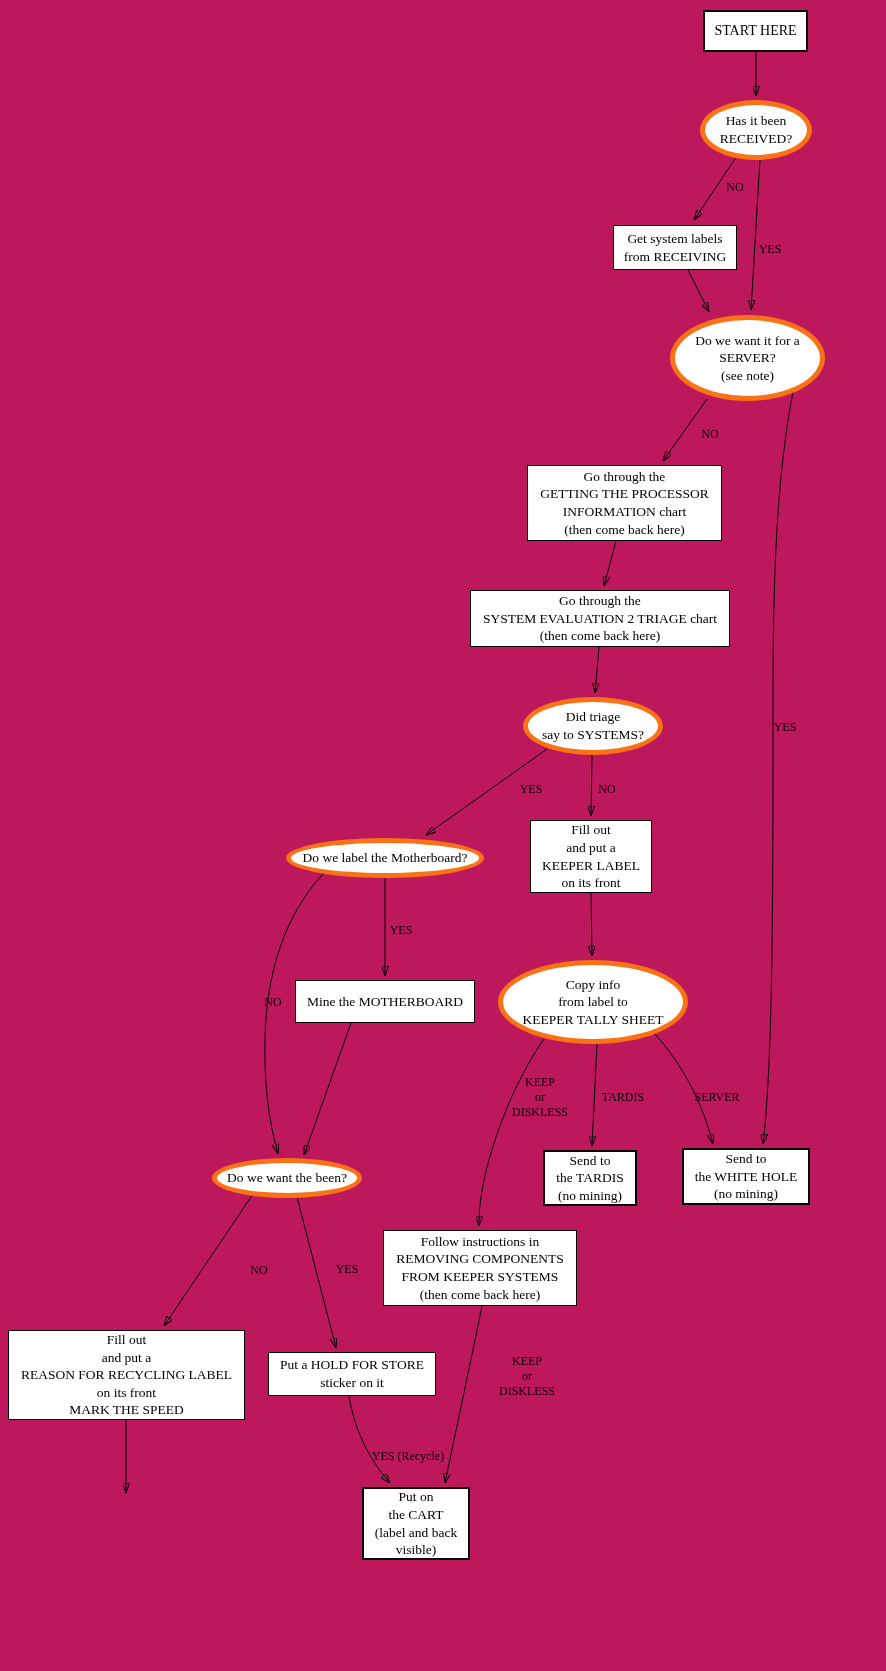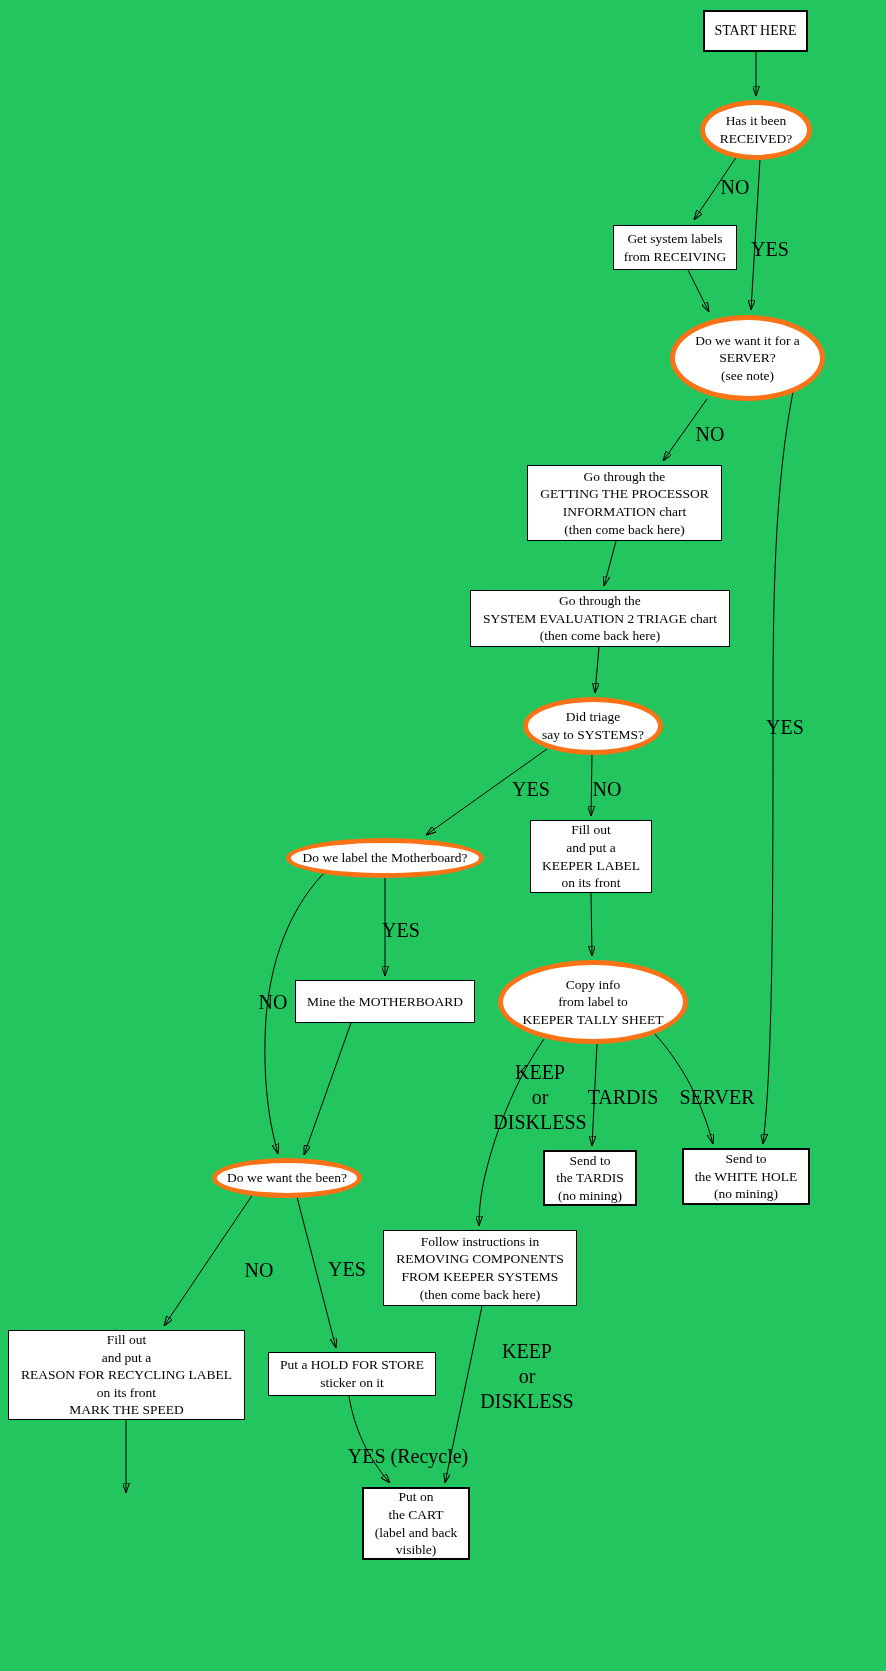--- a/index.html
+++ b/index.html
@@ -2,21 +2,21 @@
 <html><head>
 <meta charset="utf-8">
 <style>
   * { margin: 0; padding: 0; box-sizing: border-box; }
   html, body { background: #ffffff; }
   body { font-family: "Liberation Serif", serif; color: #000000; }
   .canvas {
     position: relative;
     width: 886px;
     height: 1671px;
-    background: #22c55e;
+    background: #be185d;
     overflow: hidden;
   }
   .edges {
     position: absolute;
     left: 0; top: 0;
     width: 886px; height: 1671px;
   }
   .edges path {
     fill: none;
     stroke: #000000;
@@ -35,21 +35,21 @@
     white-space: pre-line;
     text-align: center;
     padding: 1px 3px;
   }
   .box { border: 1px solid #000000; }
   .box.bold { border-width: 2px; }
   .ellipse { border: 5px solid #f97316; border-radius: 50%; }
   .edge-label {
     position: absolute;
     transform: translate(-50%, -50%);
-    font-size: 20px;
+    font-size: 12px;
     line-height: 1.25;
     text-align: center;
     white-space: pre-line;
   }
 </style>
 </head>
 <body>
 
 <div class="canvas">
 

